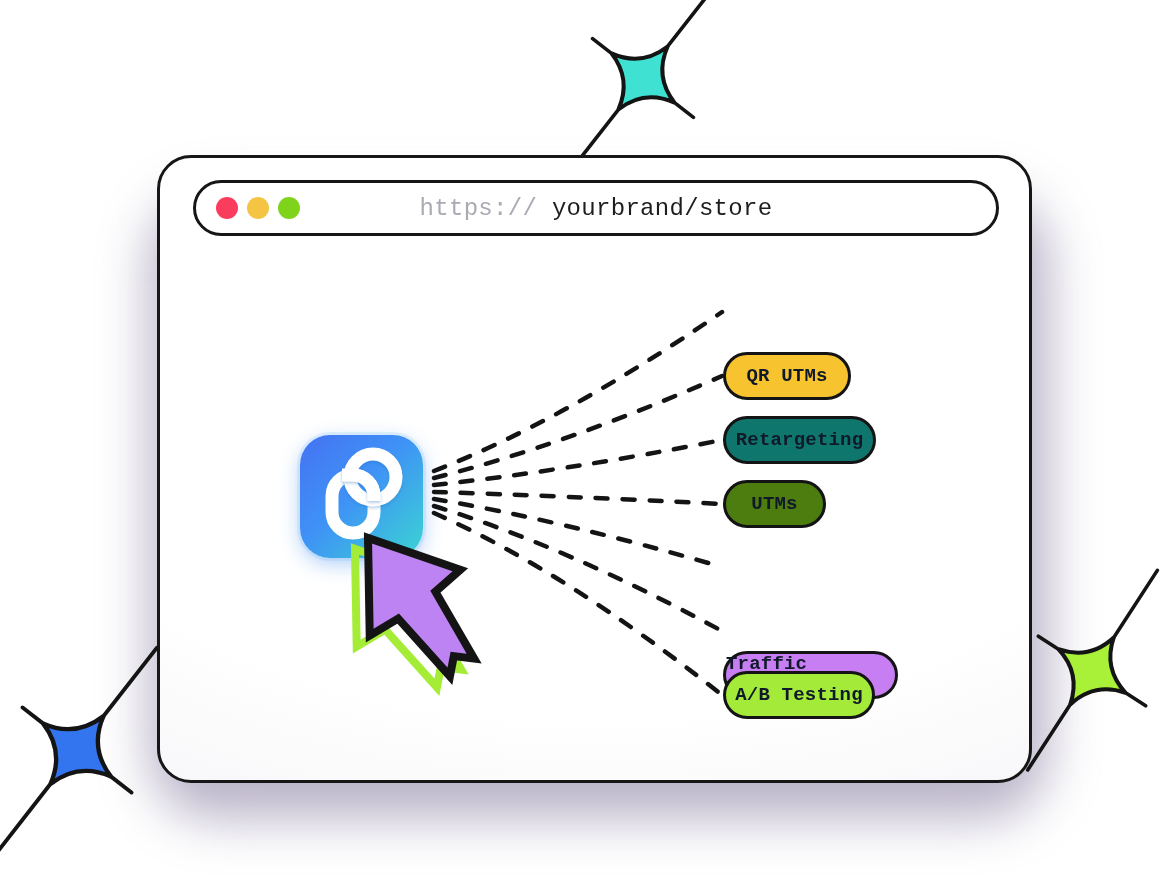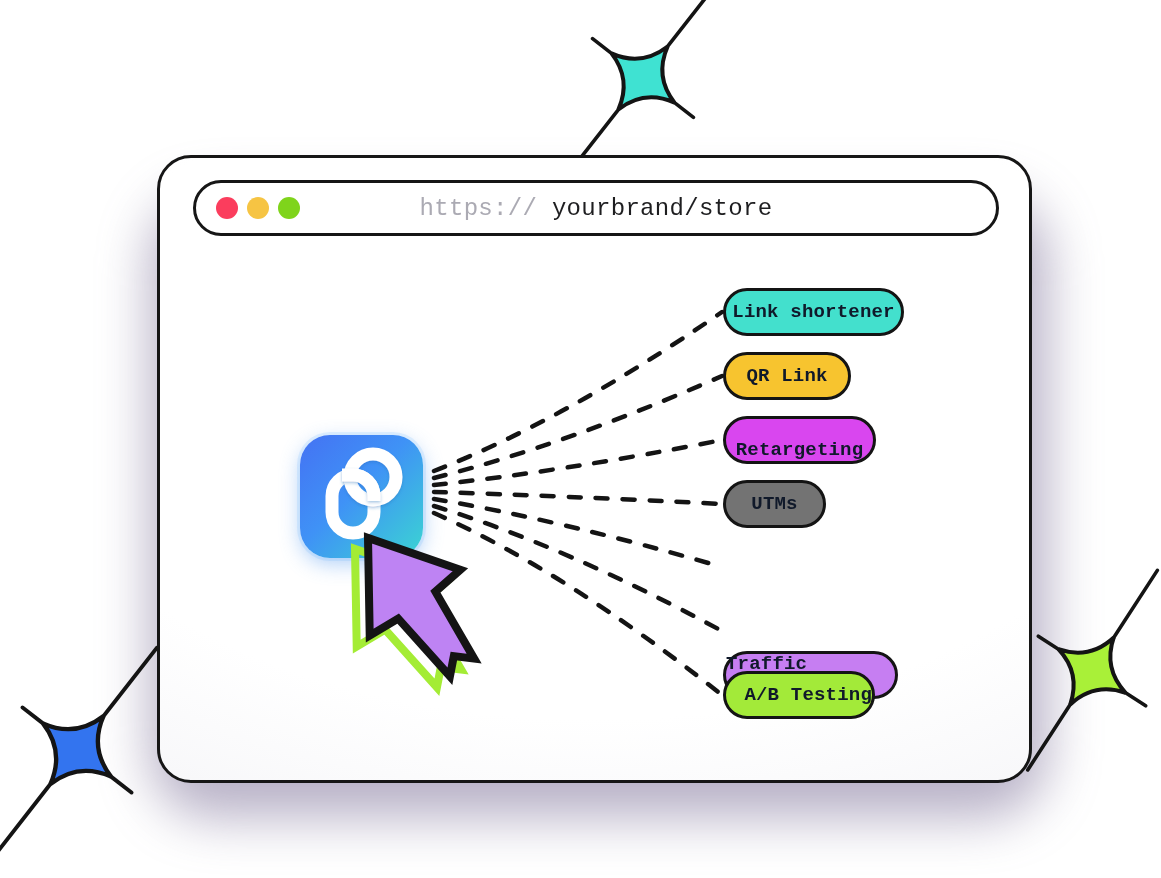--- a/index.html
+++ b/index.html
@@ -118,32 +118,29 @@
       <path class="dash" d="M434 513 Q565 571 722 695"></path>
     </g>
     <g transform="translate(355,549) rotate(-36)">
       <path class="cursor-ghost" d="M0,0 L-56,80 L-23,83 L-15,160 L0,146 L15,160 L23,83 L56,80 Z" style="stroke: rgb(164, 236, 53);"></path>
     </g>
     <g transform="translate(368,538) rotate(-36)">
       <path class="cursor-main" d="M0,0 L-56,80 L-23,83 L-15,160 L0,146 L15,160 L23,83 L56,80 Z" style="fill: rgb(190, 131, 243);"></path>
     </g>
   </svg>
 
-  <div class="pill" style="top: 288px; width: 181px; background-color: rgb(67, 224, 205);">
-      <span>Link shortener</span>
+  <div class="pill" style="top: 352px; width: 128px; background-color: rgb(247, 196, 47);">
+      <span>QR UTMs</span>
     </div>
-  <div class="pill" style="top: 352px; width: 128px; background-color: rgb(247, 196, 47);">
-      <span>QR Link</span>
-    </div>
-  <div class="pill" style="top: 416px; width: 153px; background-color: #d946ef; align-items: flex-end;">
+  <div class="pill" style="top: 416px; width: 153px; background-color: #0f766e;">
       <span>Retargeting</span>
     </div>
-  <div class="pill" style="top: 480px; width: 103px; background-color: #737373;">
+  <div class="pill" style="top: 480px; width: 103px; background-color: #4d7c0f;">
       <span>UTMs</span>
     </div>
   <div class="pill" style="top: 607px; width: 175px; background-color: rgb(198, 126, 242); margin-top: 44px;">
       <span>Traffic routing</span>
     </div>
-  <div class="pill" style="top: 671px; width: 152px; background-color: rgb(163, 234, 57); justify-content: flex-end;">
+  <div class="pill" style="top: 671px; width: 152px; background-color: rgb(163, 234, 57);">
       <span>A/B Testing</span>
     </div>
 
 </div>
 
 </body></html>

